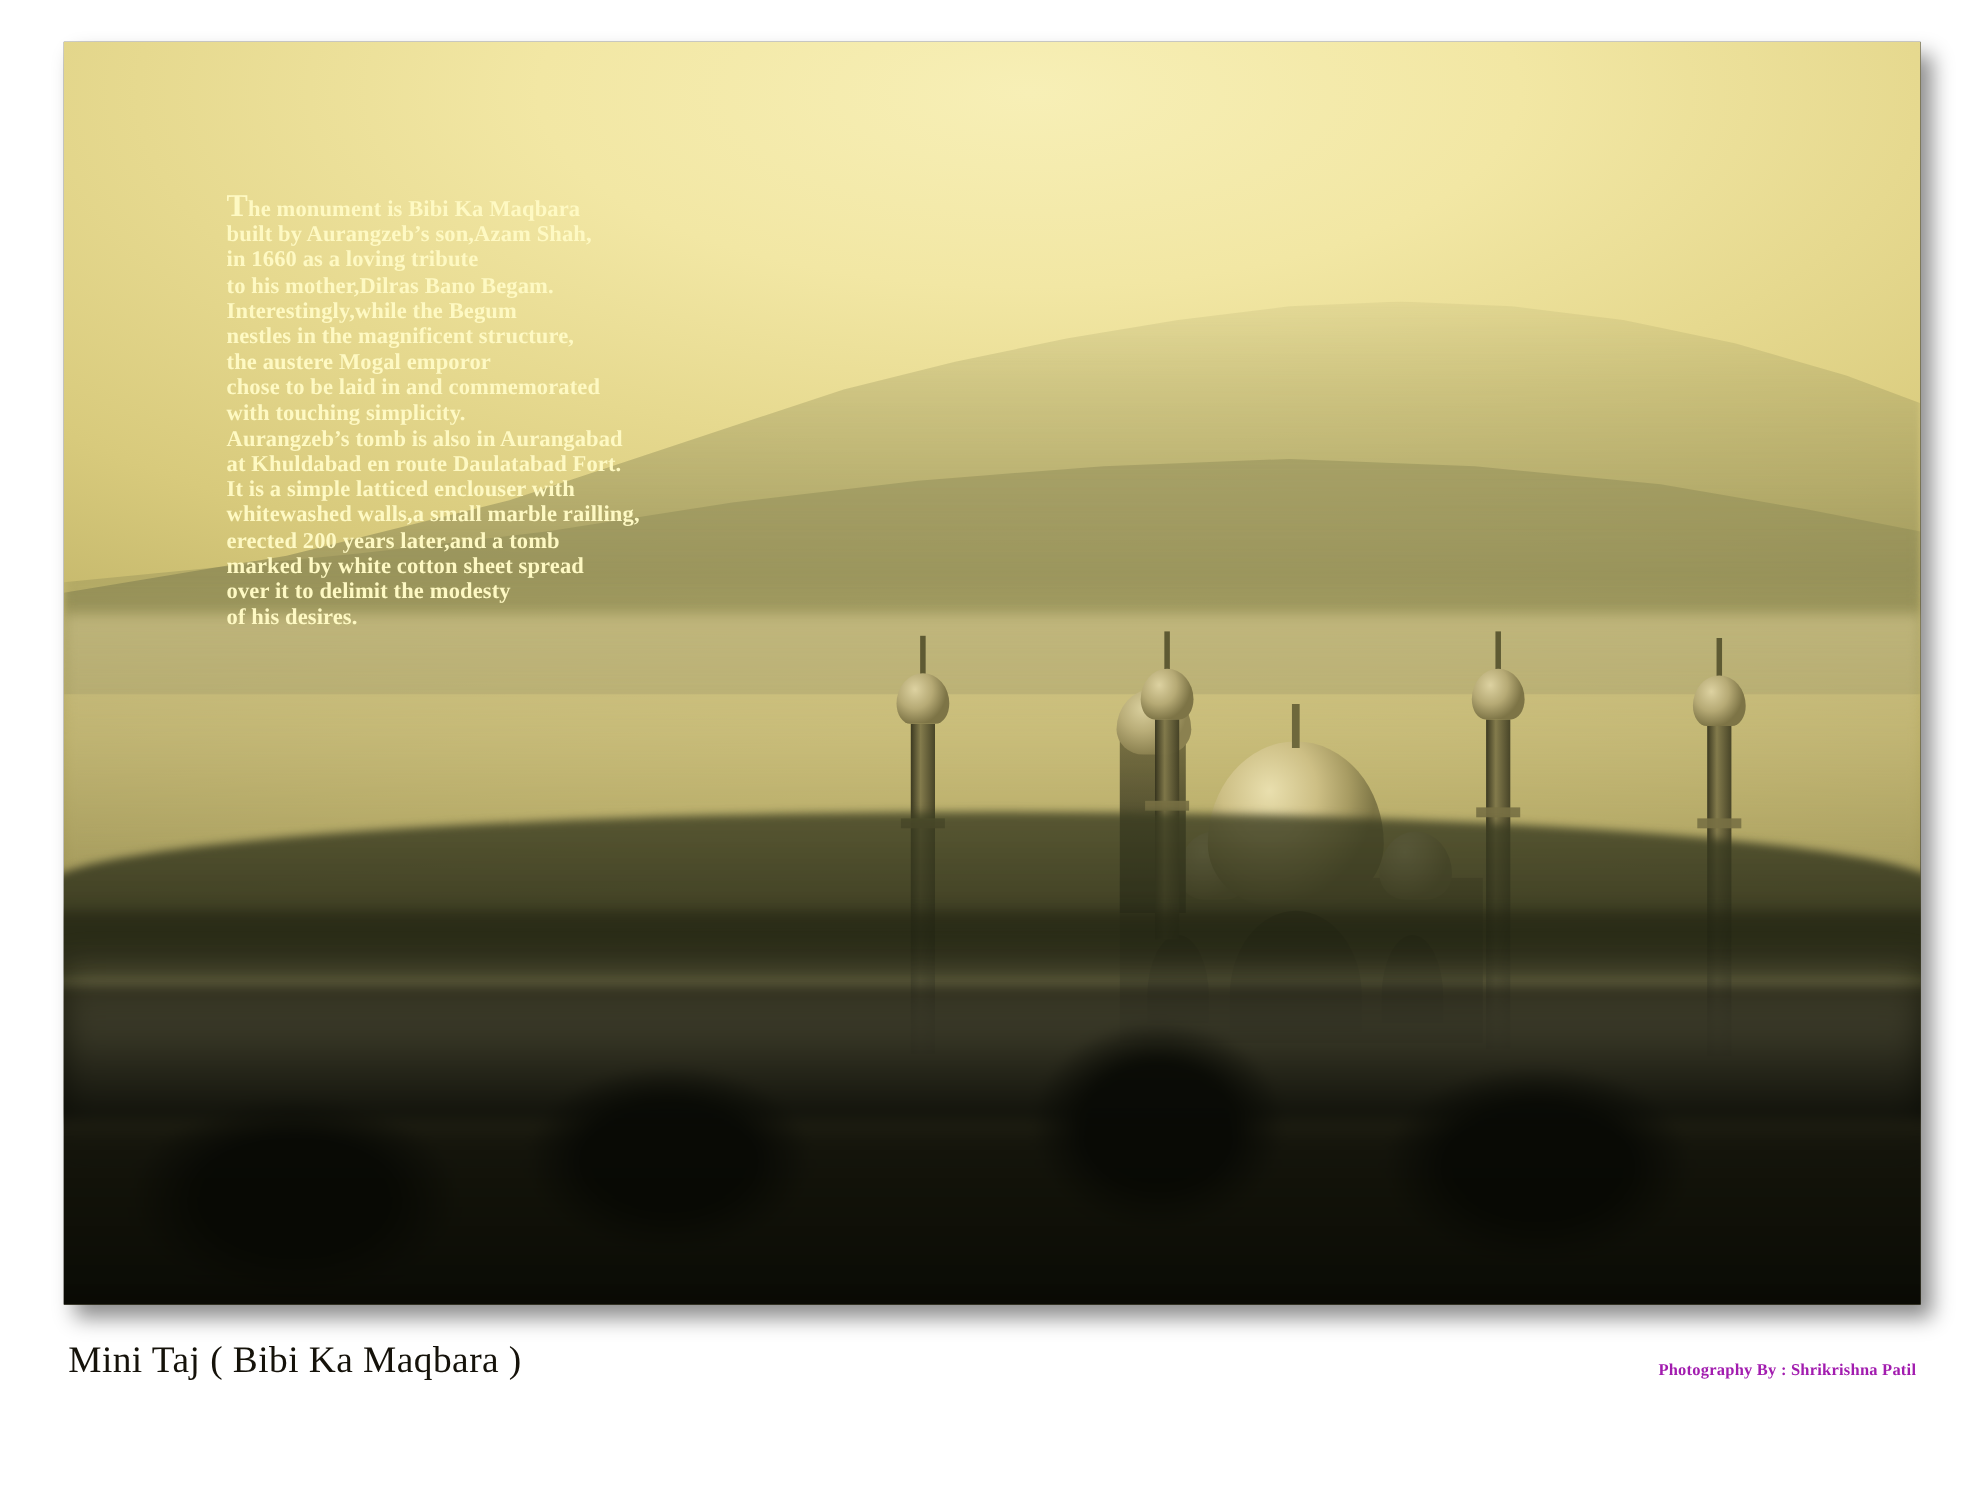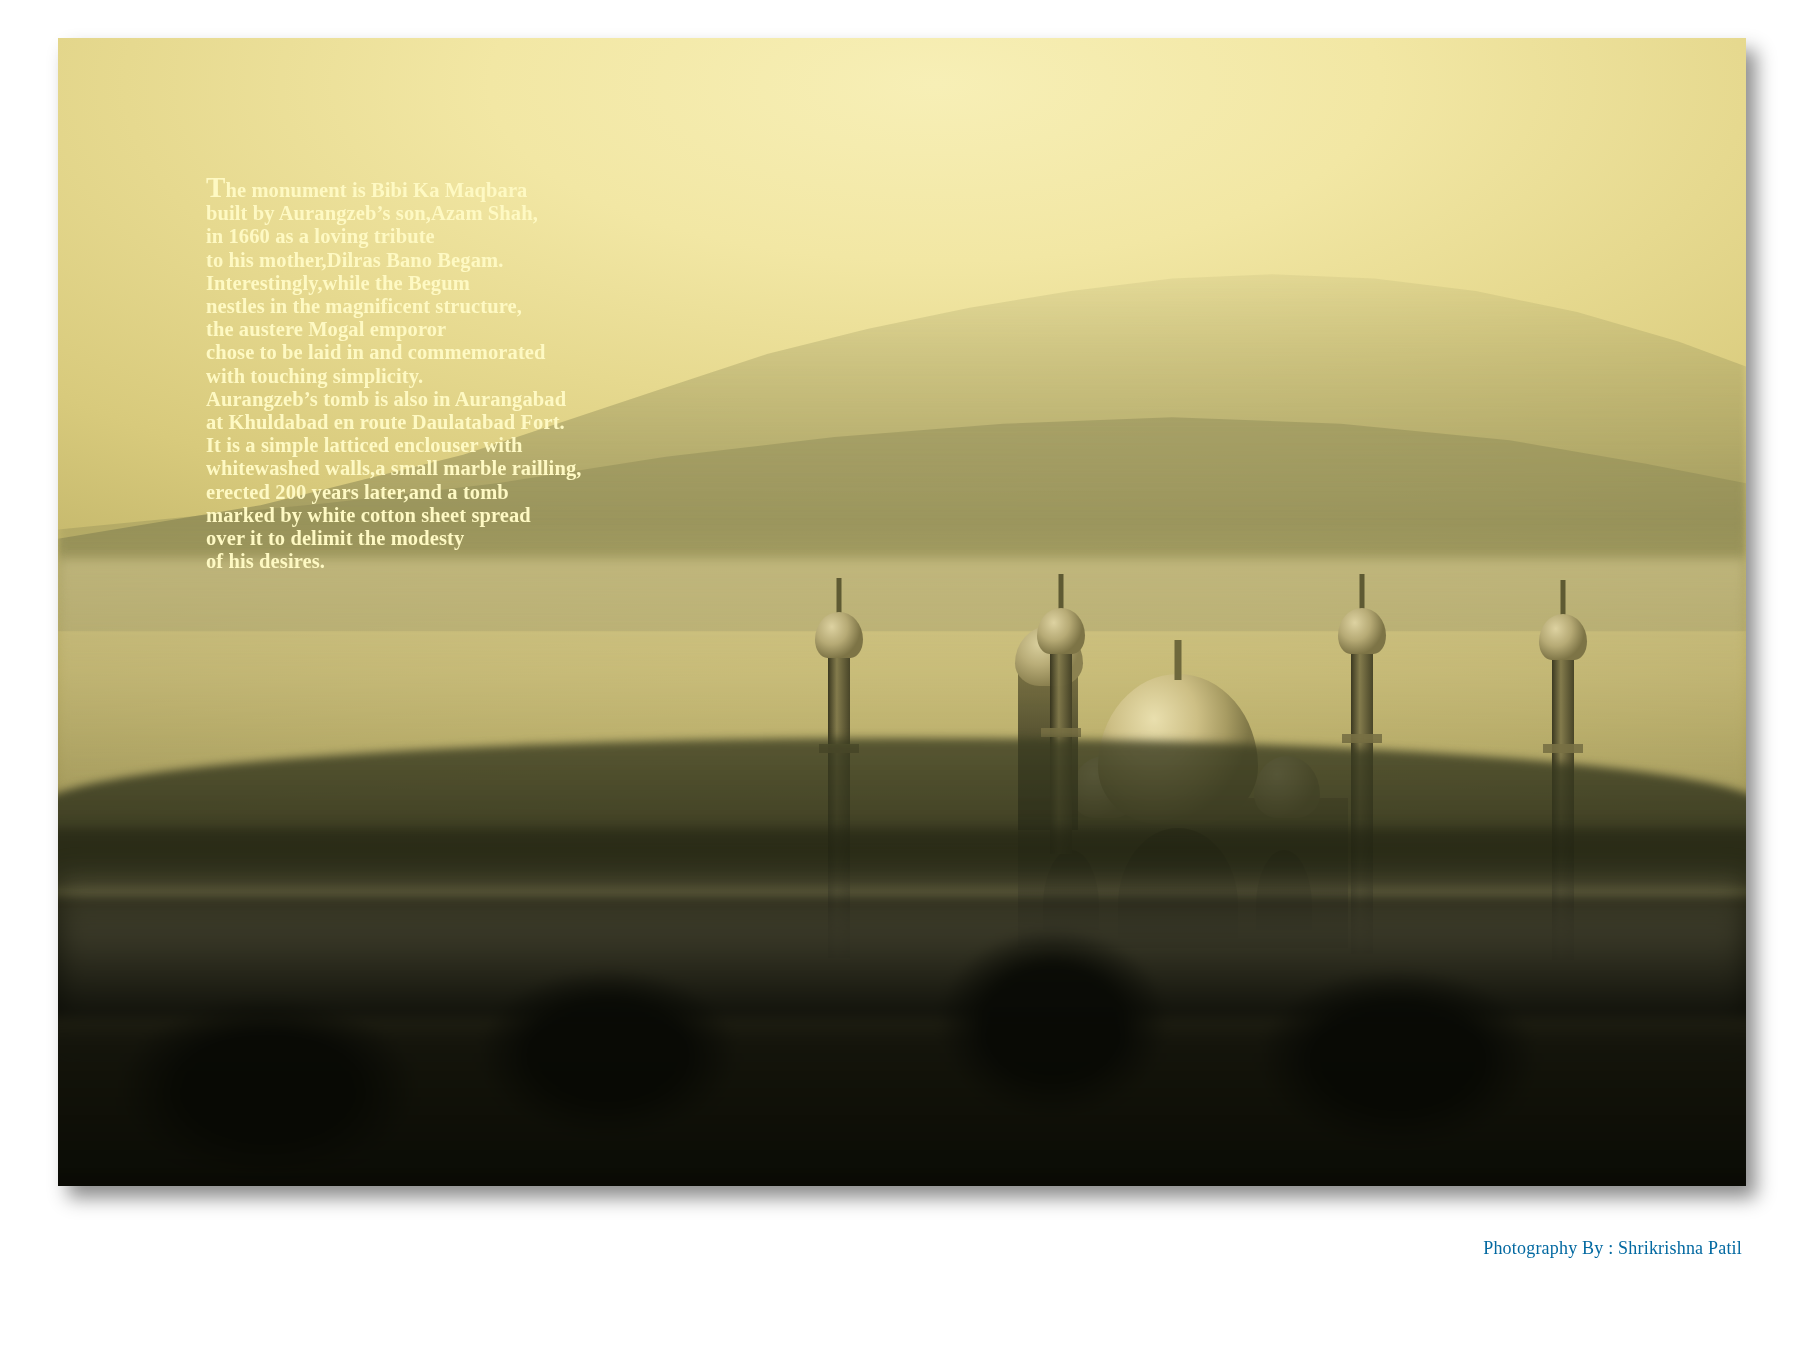--- a/index.html
+++ b/index.html
@@ -211,23 +211,23 @@
     font-family: "Liberation Serif", serif;
     font-size: 34px;
     color: #15120a;
     letter-spacing: 0.4px;
   }
   .credit-footer {
     position: absolute;
     right: 58px;
     top: 1238px;
     font-family: "Liberation Serif", serif;
-    font-size: 18px;
-    font-weight: 400;
-    color: #0369a1;
+    font-size: 15px;
+    font-weight: 700;
+    color: #a21caf;
     letter-spacing: 0.2px;
   }
 </style>
 </head>
 <body>
 
 <div class="page">
 
   <div class="photo-frame">
 
@@ -292,15 +292,16 @@
 Aurangzeb’s tomb is also in Aurangabad
 at Khuldabad en route Daulatabad Fort.
 It is a simple latticed enclouser with
 whitewashed walls,a small marble railling,
 erected 200 years later,and a tomb
 marked by white cotton sheet spread
 over it to delimit the modesty
 of his desires.</span></div>
   </div>
 
+  <div class="title-footer">Mini Taj ( Bibi Ka Maqbara )</div>
   <div class="credit-footer">Photography By : Shrikrishna Patil</div>
 
 </div>
 
 </body></html>

